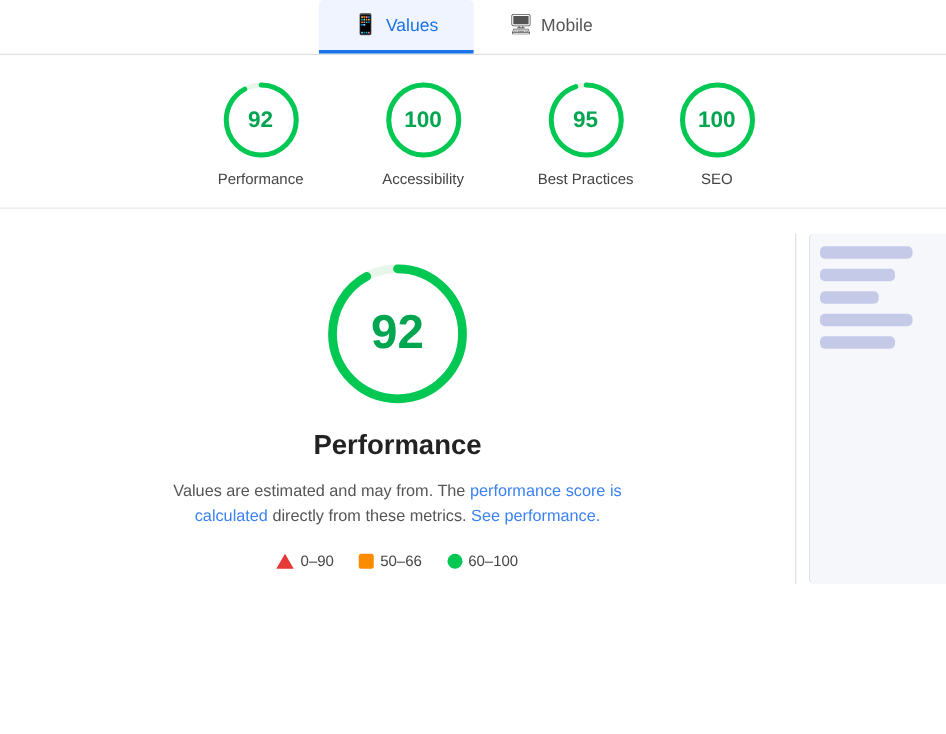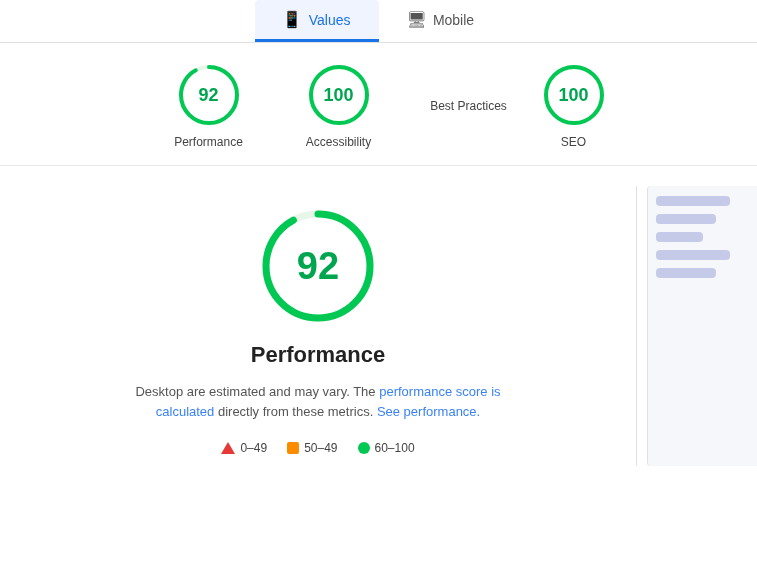--- a/index.html
+++ b/index.html
@@ -278,20 +278,27 @@
       <svg viewBox="0 0 64 64">
         <circle class="bg-circle" cx="32" cy="32" r="28"></circle>
         <circle class="progress-circle" cx="32" cy="32" r="28" stroke-dasharray="175.93" stroke-dashoffset="0"></circle>
       </svg>
       <span class="score-text">100</span>
     </div>
     <span class="metric-label">Accessibility</span>
   </div>
 
   <div class="metric-item">
+    <div class="score-circle">
+      <svg viewBox="0 0 64 64">
+        <circle class="bg-circle" cx="32" cy="32" r="28"></circle>
+        <circle class="progress-circle" cx="32" cy="32" r="28" stroke-dasharray="175.93" stroke-dashoffset="8.80"></circle>
+      </svg>
+      <span class="score-text">95</span>
+    </div>
     <span class="metric-label">Best Practices</span>
   </div>
 
   <div class="metric-item" style="width:80px; overflow:hidden;">
     <div class="score-circle">
       <svg viewBox="0 0 64 64">
         <circle class="bg-circle" cx="32" cy="32" r="28"></circle>
         <circle class="progress-circle" cx="32" cy="32" r="28" stroke-dasharray="175.93" stroke-dashoffset="0"></circle>
       </svg>
       <span class="score-text">100</span>
@@ -311,31 +318,31 @@
         <circle class="bg-arc" cx="60" cy="60" r="52"></circle>
 
         <circle class="progress-arc" cx="60" cy="60" r="52" stroke-dasharray="326.73" stroke-dashoffset="26.14"></circle>
       </svg>
       <span class="large-score-text">92</span>
     </div>
 
     <h2 class="perf-title">Performance</h2>
 
     <p class="description">
-      <span>Desktop are estimated and may vary. The </span><a href="#"><span>performance score is calculated</span></a><span> directly from these metrics. </span><a href="#"><span>See performance.</span></a>
+      <span>Values are estimated and may from. The </span><a href="#"><span>performance score is calculated</span></a><span> directly from these metrics. </span><a href="#"><span>See performance.</span></a>
     </p>
 
     <div class="legend">
       <div class="legend-item">
         <div class="legend-dot-red"></div>
-        <span>0–49</span>
+        <span>0–90</span>
       </div>
       <div class="legend-item">
         <div class="legend-dot-orange"></div>
-        <span>50–49</span>
+        <span>50–66</span>
       </div>
       <div class="legend-item">
         <div class="legend-dot-green"></div>
         <span>60–100</span>
       </div>
     </div>
 
   </div>
 
   <div class="center-divider"></div>

